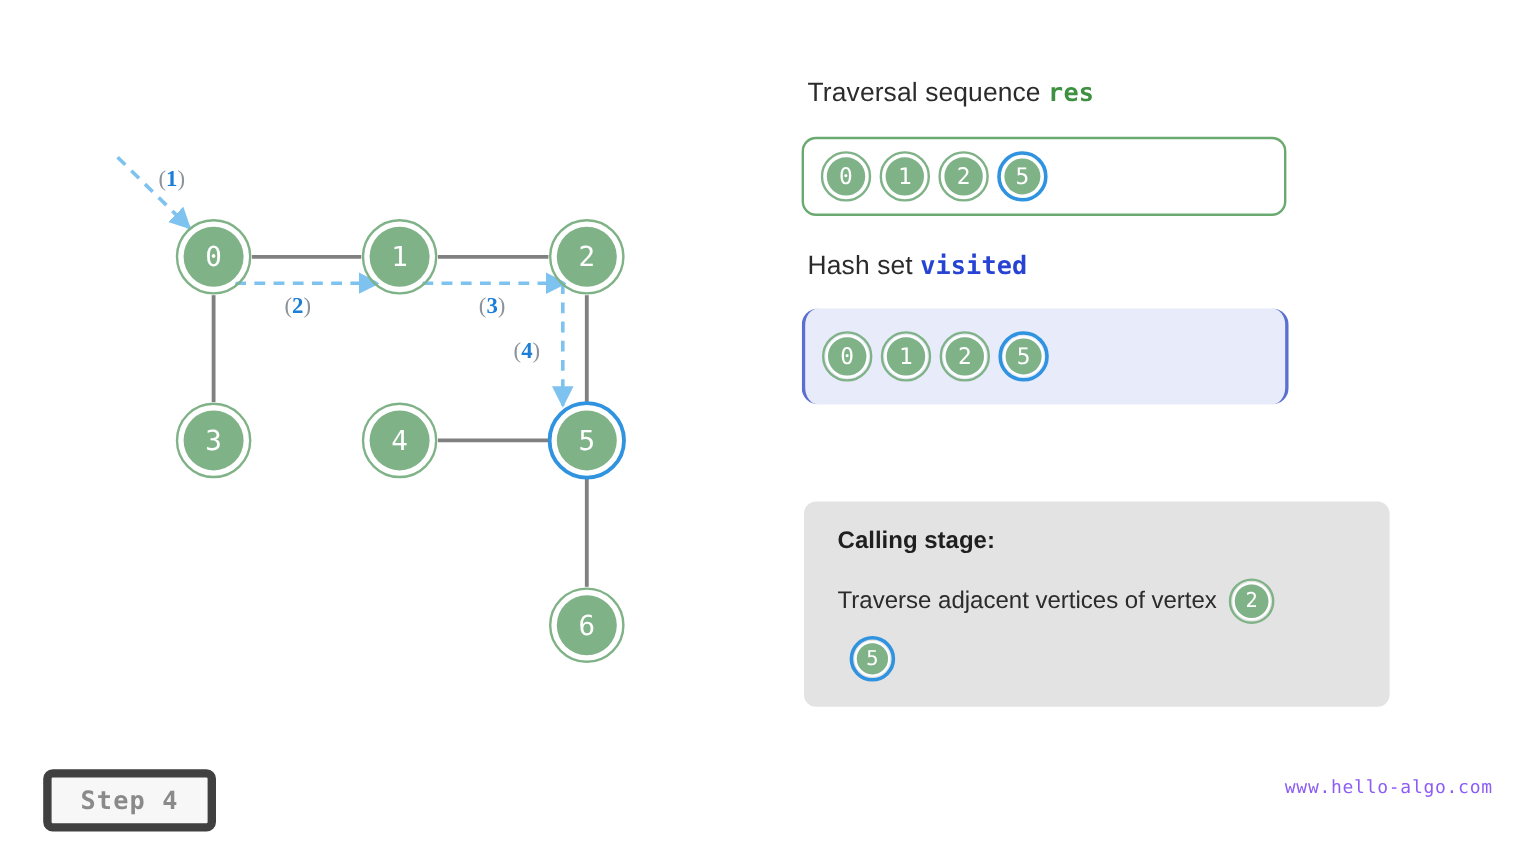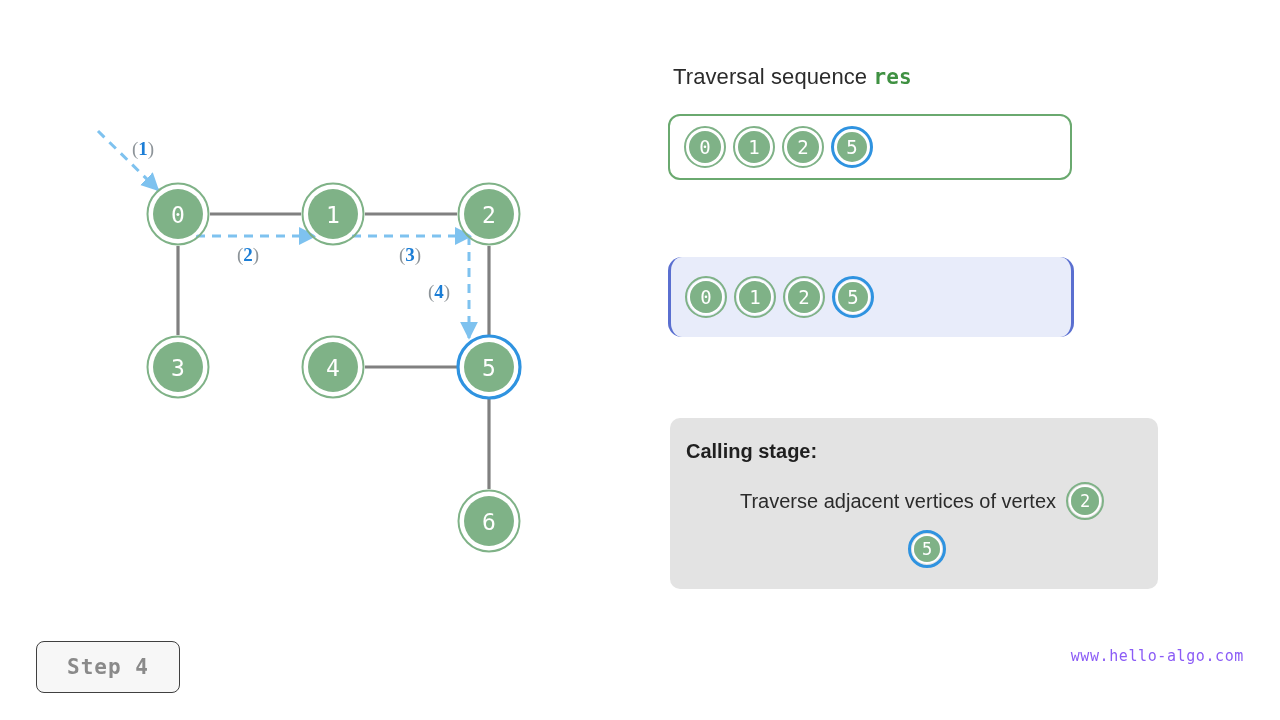--- a/index.html
+++ b/index.html
@@ -141,49 +141,48 @@
   
   #stage-box {
     position: absolute;
     left: 2px;
     top: 418px;
     width: 488px;
     height: 171px;
     background: #e3e3e3;
     border-radius: 10px;
     box-sizing: border-box;
-    padding: 22px 0 0 16px;
+    padding: 22px 0 0 28px;
   }
   #stage-heading {
     font-size: 20px;
     font-weight: bold;
     color: #1f1f1f;
     margin-bottom: 19px;
   }
   .stage-line {
     display: flex;
     align-items: center;
     font-size: 20px;
     color: #2b2b2b;
     margin-bottom: 10px;
     white-space: nowrap;
-    justify-content: center;
   }
   .stage-line .chip { width: 38px; height: 38px; margin-left: 10px; }
   .stage-line .chip .txt { font-size: 17px; }
 
   
   #step-badge {
     position: absolute;
     left: 36px;
     top: 641px;
     width: 144px;
     height: 52px;
     background: #f7f7f7;
-    border: 1px solid #404040;
+    border: 7px solid #404040;
     border-radius: 8px;
     box-sizing: border-box;
     display: flex;
     align-items: center;
     justify-content: center;
     font-family: "DejaVu Sans Mono", "Liberation Mono", monospace;
     font-weight: bold;
     font-size: 21px;
     color: #8a8a8a;
     letter-spacing: 1px;
@@ -315,20 +314,23 @@
       </div>
       <div class="chip active">
         <span class="ring-outer"></span>
         <span class="ring-inner"></span>
         <span class="disc"></span>
         <span class="txt">5</span>
       </div>
     </div>
   </div>
 
+  <div id="visited-title" class="section-title">
+    <span>Hash set </span><span class="code code-blue">visited</span>
+  </div>
 
   <div id="visited-box">
     <div class="chip-row">
       <div class="chip plain">
         <span class="ring-outer"></span>
         <span class="ring-inner"></span>
         <span class="disc"></span>
         <span class="txt">0</span>
       </div>
       <div class="chip plain">

